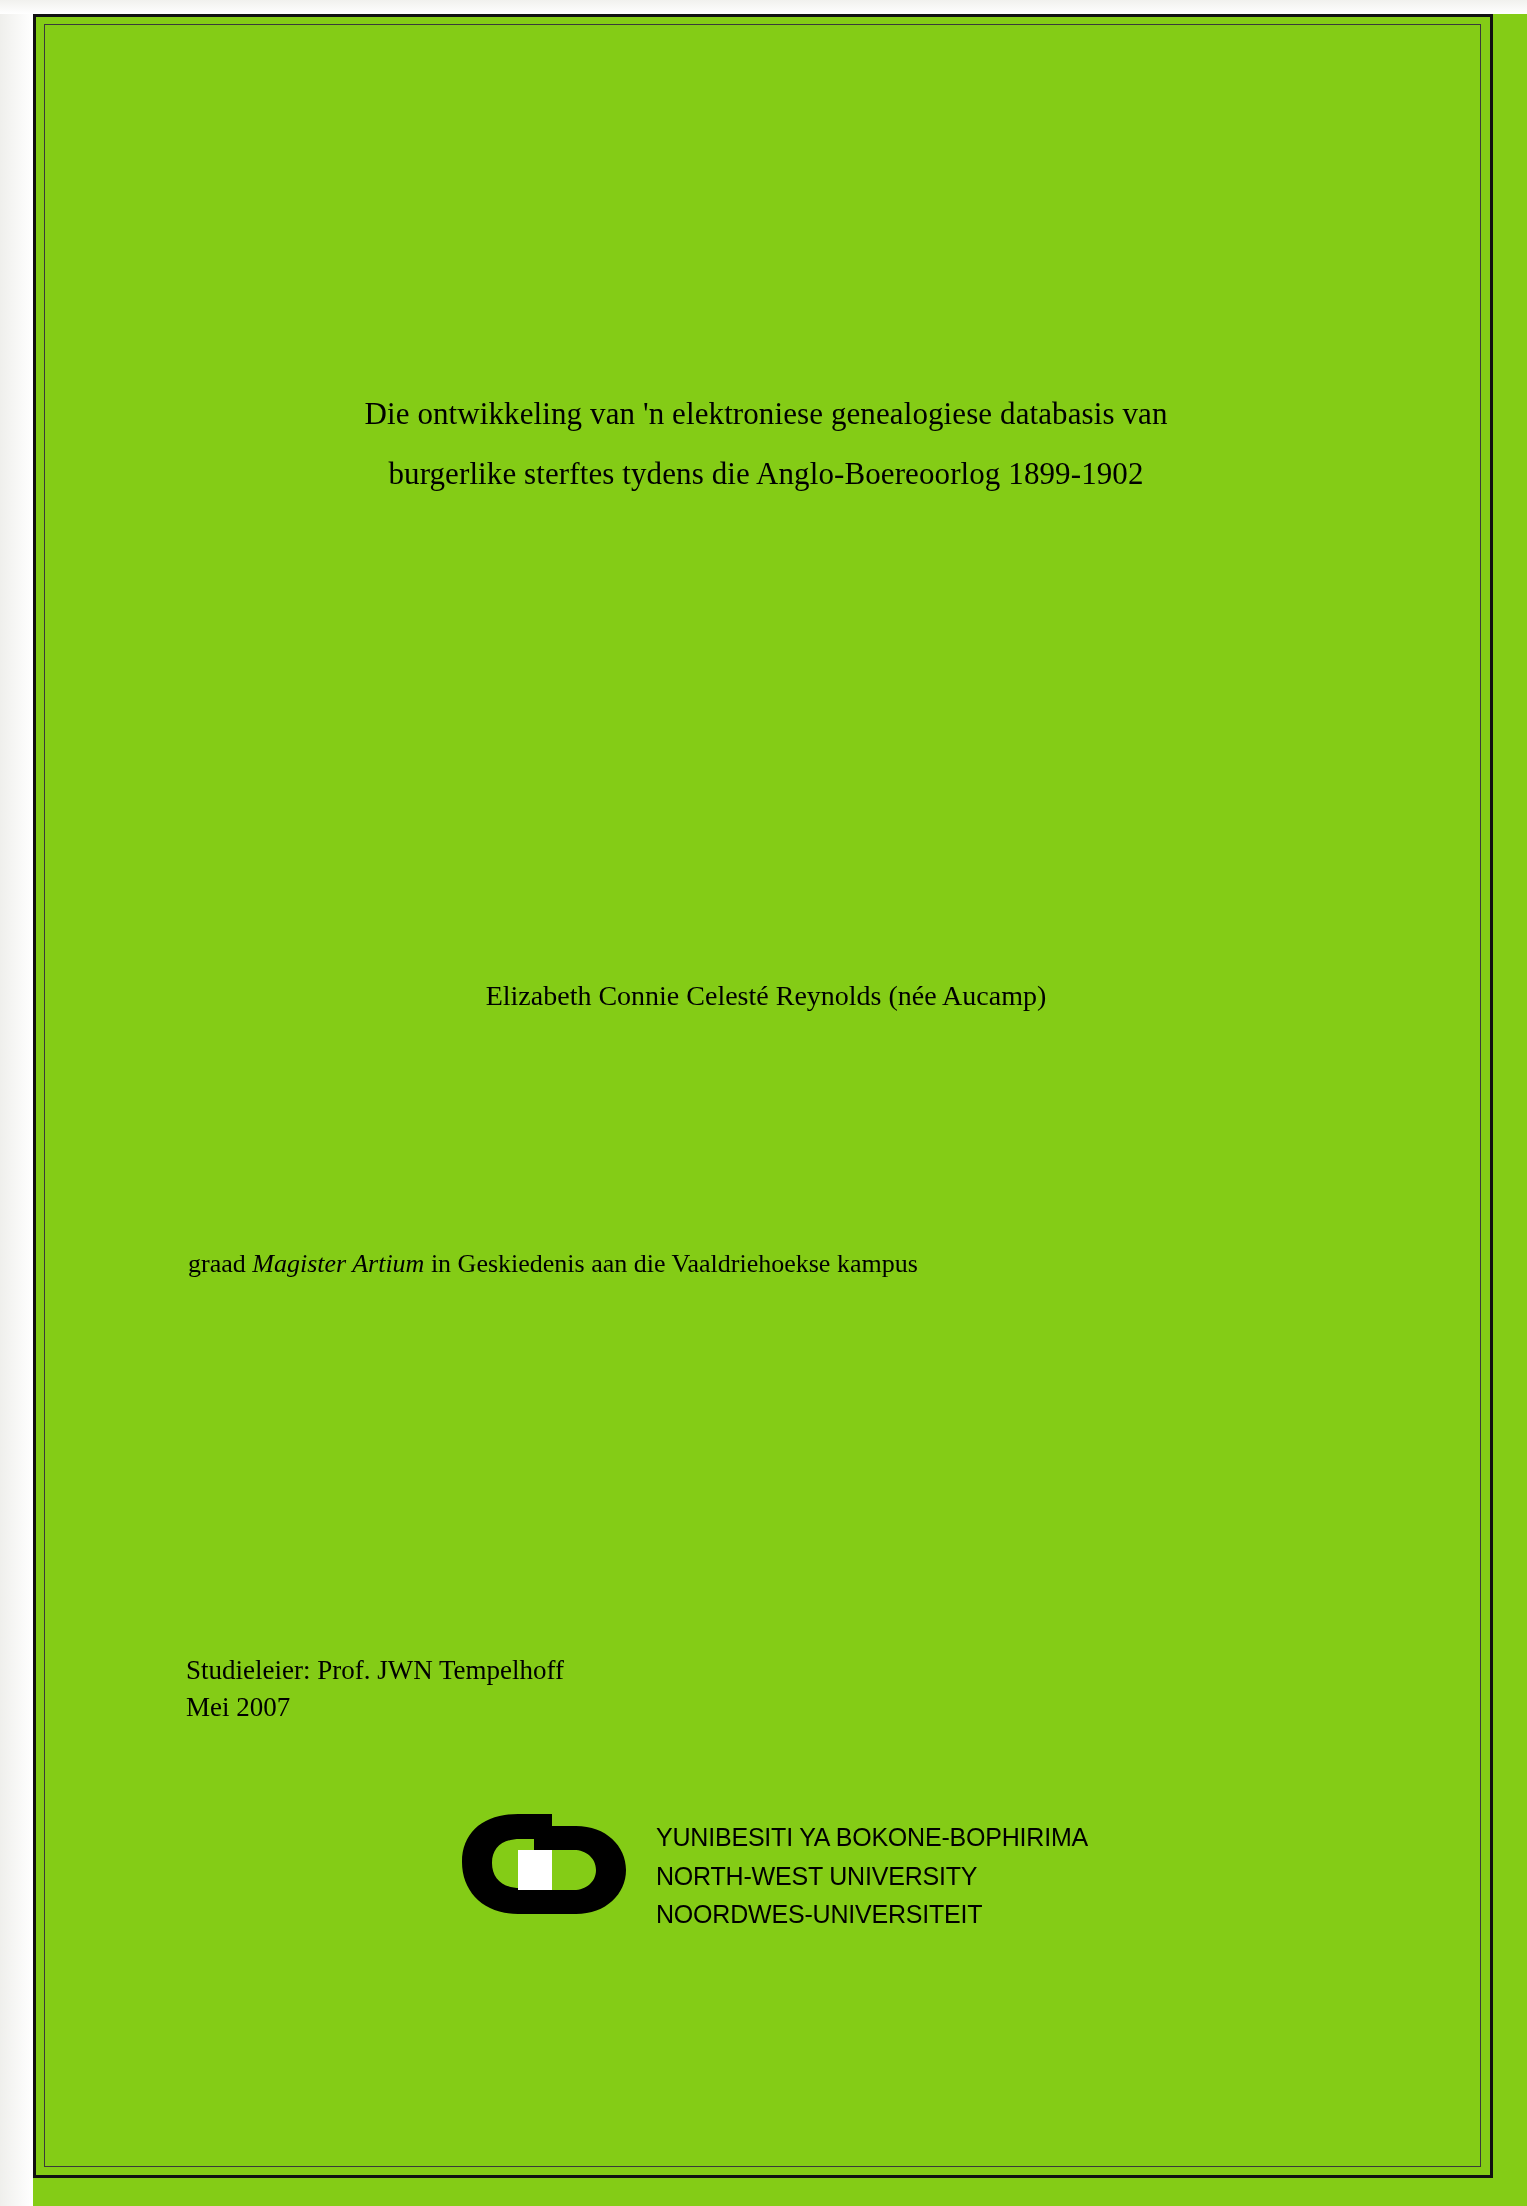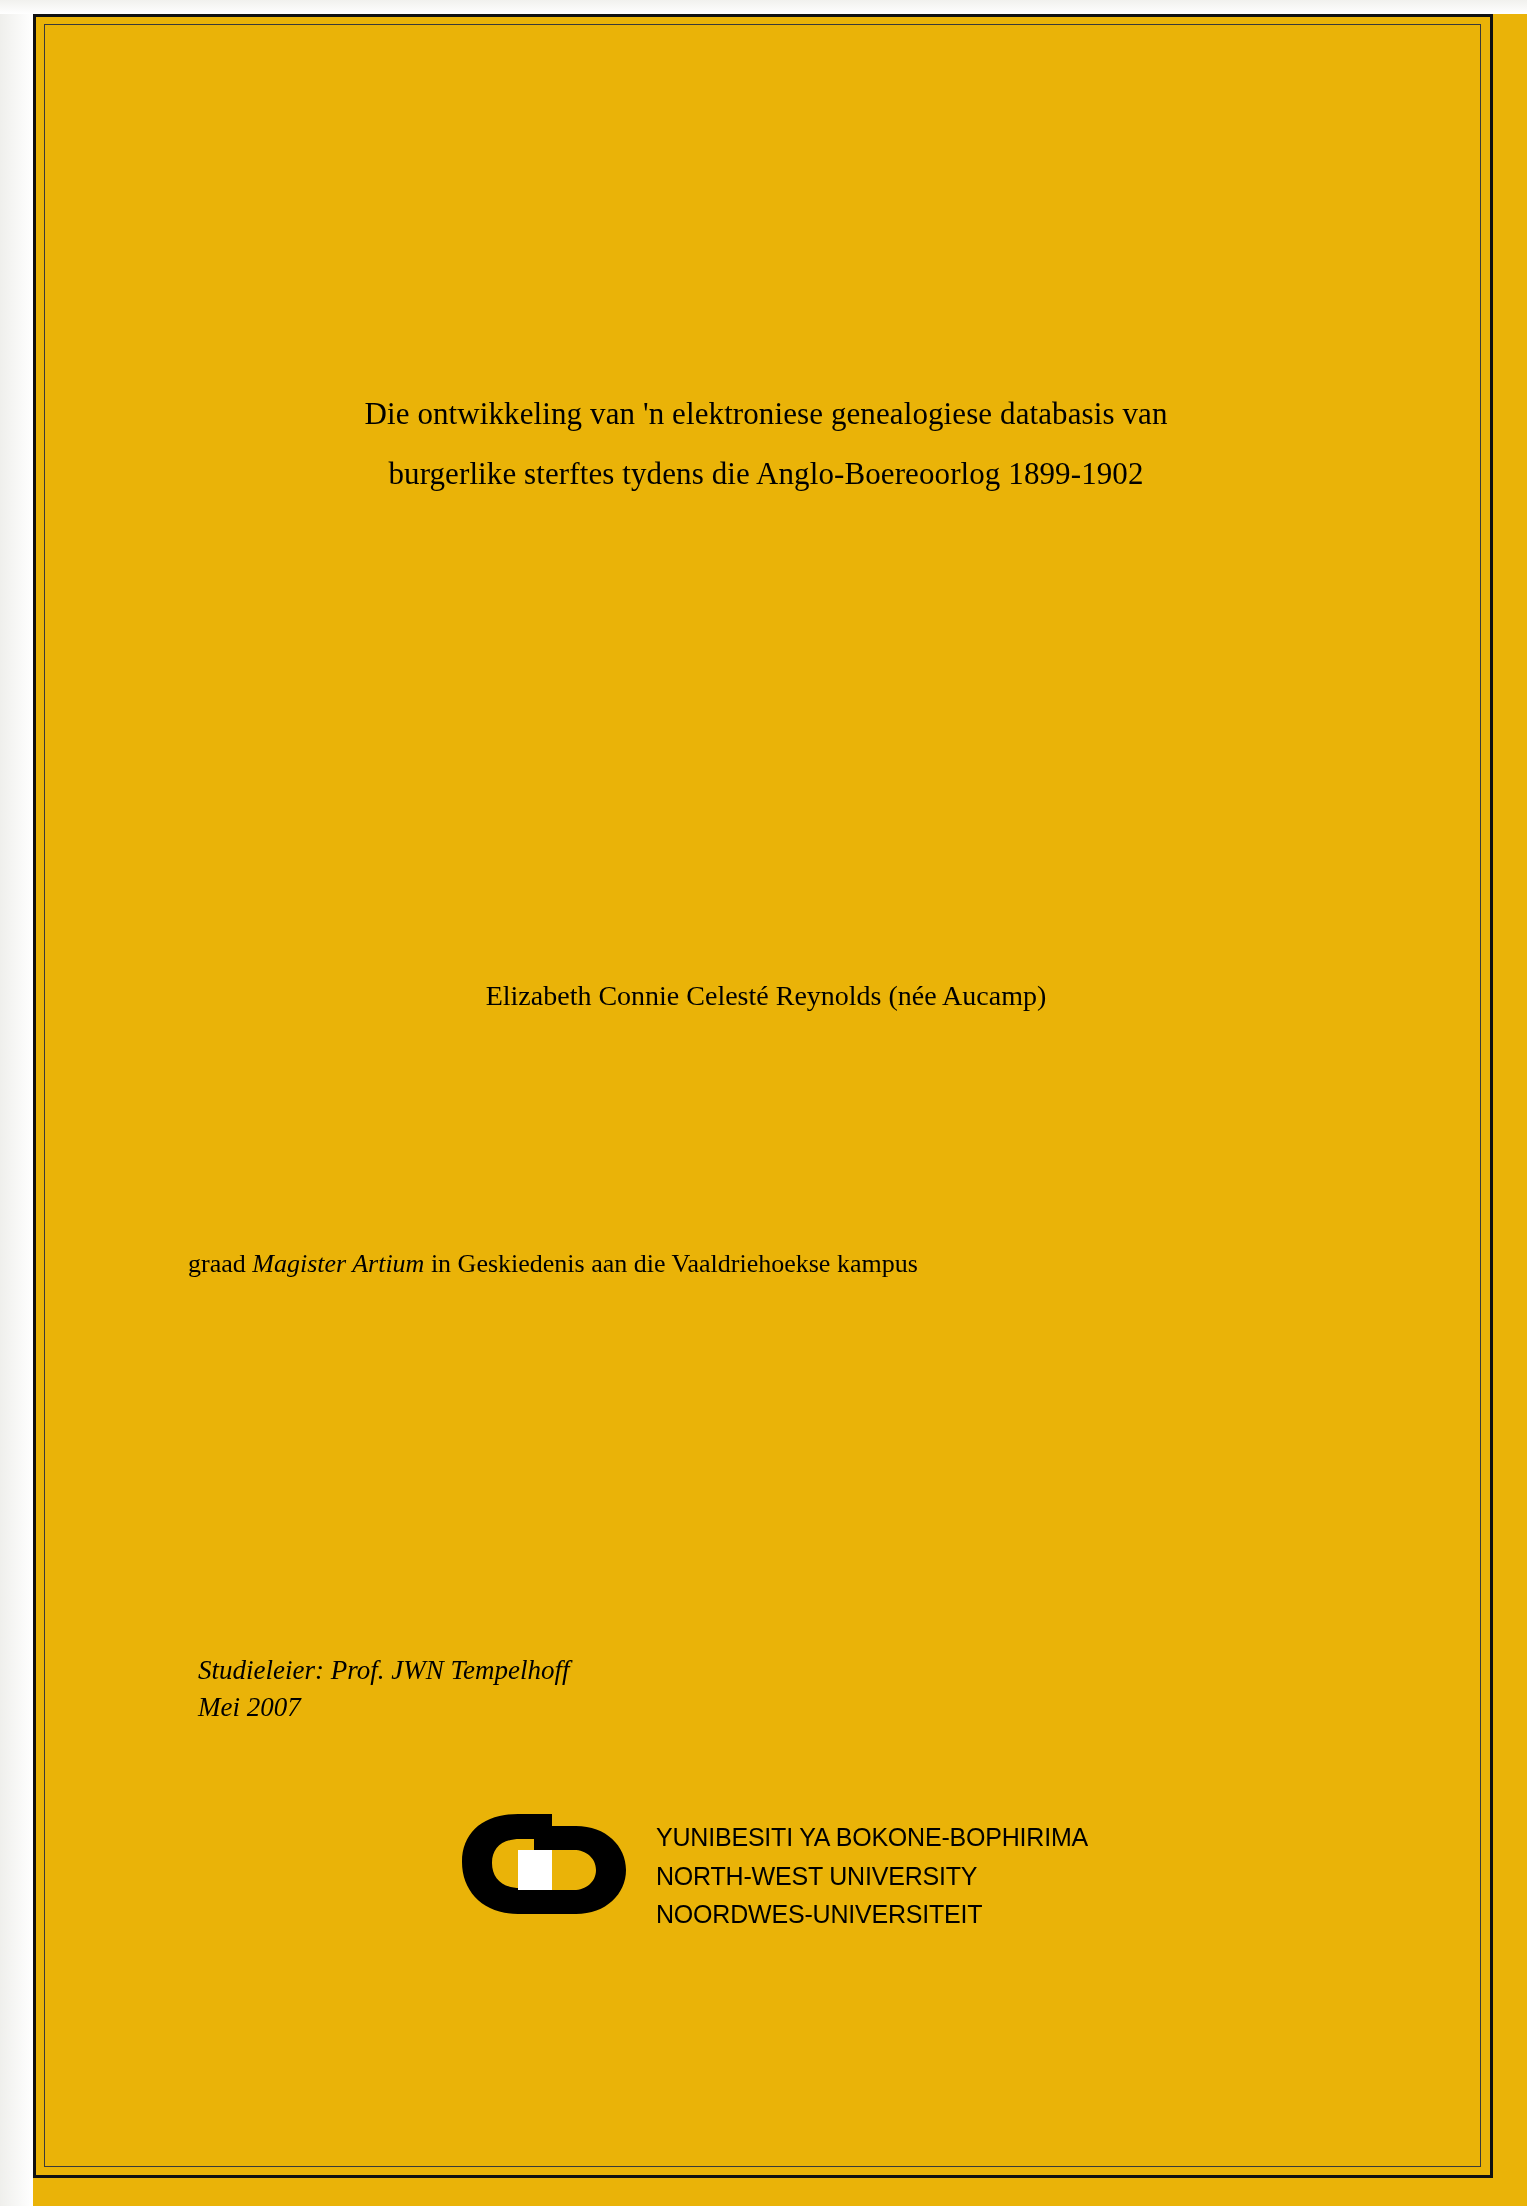--- a/index.html
+++ b/index.html
@@ -15,21 +15,21 @@
     position: relative;
     overflow: hidden;
   }
 
   
   .page-scan {
     position: absolute;
     left: 0; top: 0;
     width: 1527px;
     height: 2206px;
-    background: #eab308;
+    background: #84cc16;
   }
 
   .page-border-outer {
     position: absolute;
     left: 33px;
     top: 14px;
     width: 1460px;
     height: 2164px;
     border: 3px solid #111111;
     box-sizing: border-box;
@@ -94,25 +94,24 @@
     display: block;
     text-align: justify;
     text-align-last: justify;
   }
   .statement .normal { display: block; text-align: left; }
   .statement i { }
 
   .supervisor {
     position: absolute;
     top: 1628px;
-    left: 12px;
+    left: 0;
     width: 900px;
     font-size: 27px;
     line-height: 1.36;
-    font-style: italic;
   }
   .supervisor span { display: block; }
 
   
   .logo-block {
     position: absolute;
     top: 1782px;
     left: 270px;
     width: 740px;
     height: 120px;

